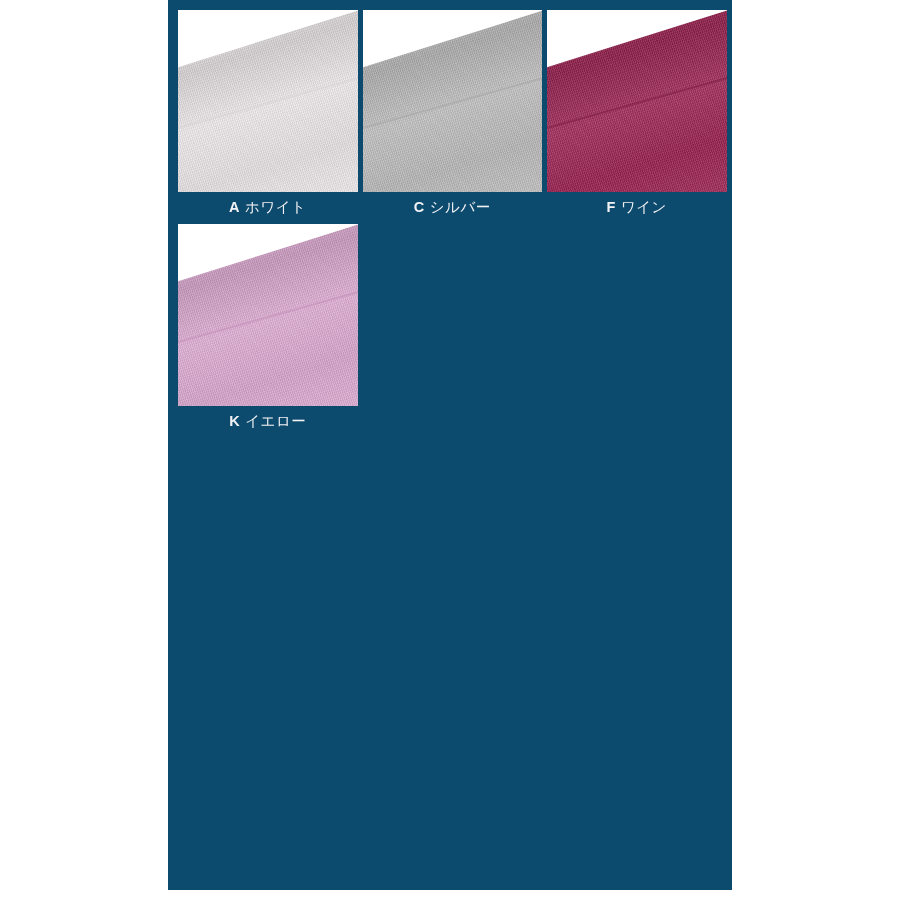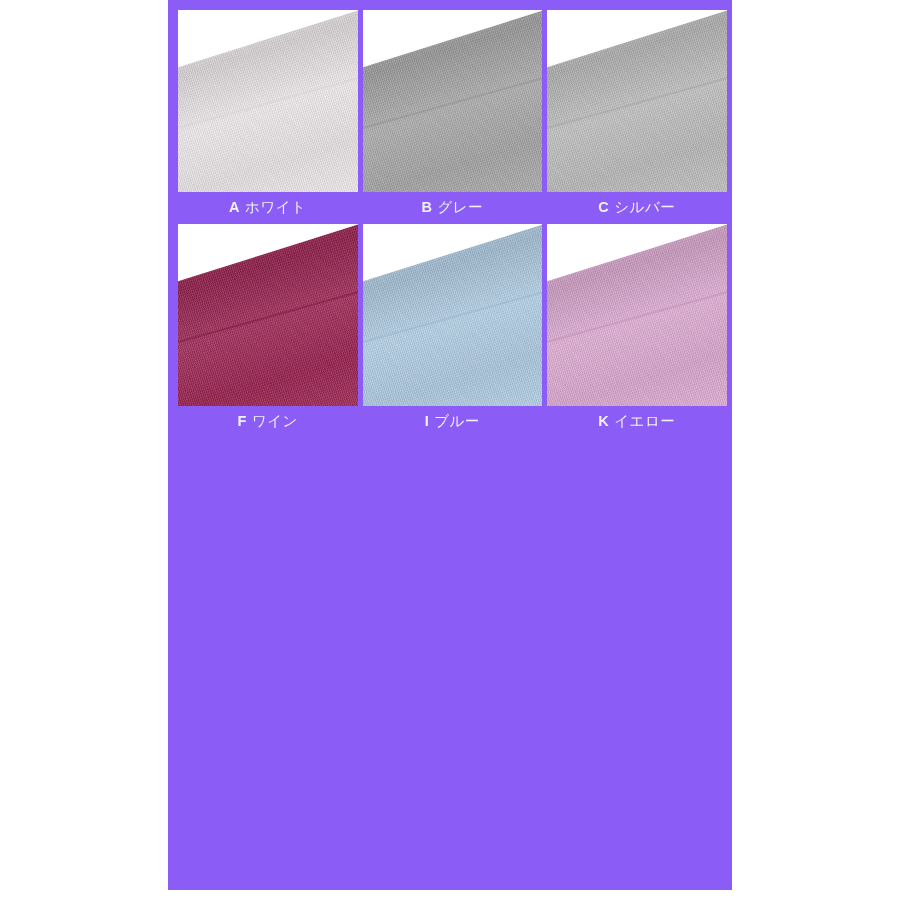--- a/index.html
+++ b/index.html
@@ -123,43 +123,32 @@
   }
   .label .ltr {
     font-weight: bold;
     margin-right: 5px;
   }
 </style>
 </head>
 <body>
 
 <div id="stage" style="background: rgb(255, 255, 255);">
-  <div id="panel" style="background: #8b5cf6;">
+  <div id="panel" style="background: #0c4a6e;">
     <div id="grid">
         <div class="cell">
           <div class="swatch">
             <div class="fill" style="background: rgb(236, 231, 233);"></div>
             <div class="sheen"></div>
             <div class="weave"></div>
             <div class="seam s1" style="background: rgb(216, 210, 214);"></div>
             <div class="seam s2" style="background: rgb(216, 210, 214);"></div>
             <div class="corner" style="border-left-color: rgb(255, 255, 255);"></div>
           </div>
           <div class="label" style="color: rgb(242, 242, 244);"><span class="ltr">A</span><span>ホワイト</span></div>
-        </div>
-        <div class="cell">
-          <div class="swatch">
-            <div class="fill" style="background: rgb(168, 168, 168);"></div>
-            <div class="sheen"></div>
-            <div class="weave"></div>
-            <div class="seam s1" style="background: rgb(143, 143, 145);"></div>
-            <div class="seam s2" style="background: rgb(143, 143, 145);"></div>
-            <div class="corner" style="border-left-color: rgb(255, 255, 255);"></div>
-          </div>
-          <div class="label" style="color: rgb(242, 242, 244);"><span class="ltr">B</span><span>グレー</span></div>
         </div>
         <div class="cell">
           <div class="swatch">
             <div class="fill" style="background: rgb(189, 189, 189);"></div>
             <div class="sheen"></div>
             <div class="weave"></div>
             <div class="seam s1" style="background: rgb(164, 164, 166);"></div>
             <div class="seam s2" style="background: rgb(164, 164, 166);"></div>
             <div class="corner" style="border-left-color: rgb(255, 255, 255);"></div>
           </div>
@@ -171,31 +160,20 @@
             <div class="sheen"></div>
             <div class="weave"></div>
             <div class="seam s1" style="background: rgb(122, 26, 64);"></div>
             <div class="seam s2" style="background: rgb(122, 26, 64);"></div>
             <div class="corner" style="border-left-color: rgb(255, 255, 255);"></div>
           </div>
           <div class="label" style="color: rgb(242, 242, 244);"><span class="ltr">F</span><span>ワイン</span></div>
         </div>
         <div class="cell">
           <div class="swatch">
-            <div class="fill" style="background: rgb(177, 205, 228);"></div>
-            <div class="sheen"></div>
-            <div class="weave"></div>
-            <div class="seam s1" style="background: rgb(149, 180, 207);"></div>
-            <div class="seam s2" style="background: rgb(149, 180, 207);"></div>
-            <div class="corner" style="border-left-color: rgb(255, 255, 255);"></div>
-          </div>
-          <div class="label" style="color: rgb(242, 242, 244);"><span class="ltr">I</span><span>ブルー</span></div>
-        </div>
-        <div class="cell">
-          <div class="swatch">
             <div class="fill" style="background: rgb(221, 170, 210);"></div>
             <div class="sheen"></div>
             <div class="weave"></div>
             <div class="seam s1" style="background: rgb(196, 139, 184);"></div>
             <div class="seam s2" style="background: rgb(196, 139, 184);"></div>
             <div class="corner" style="border-left-color: rgb(255, 255, 255);"></div>
           </div>
           <div class="label" style="color: rgb(242, 242, 244);"><span class="ltr">K</span><span>イエロー</span></div>
         </div>
       </div>

